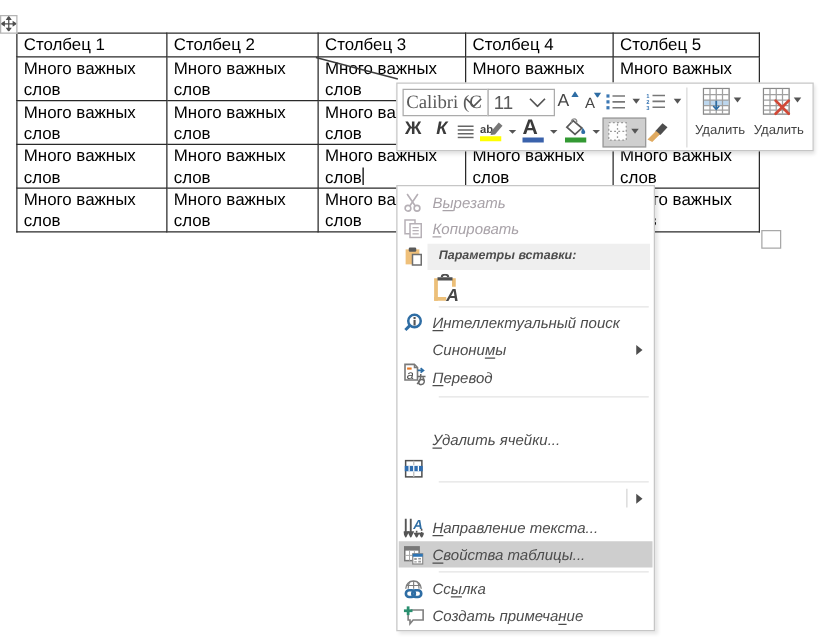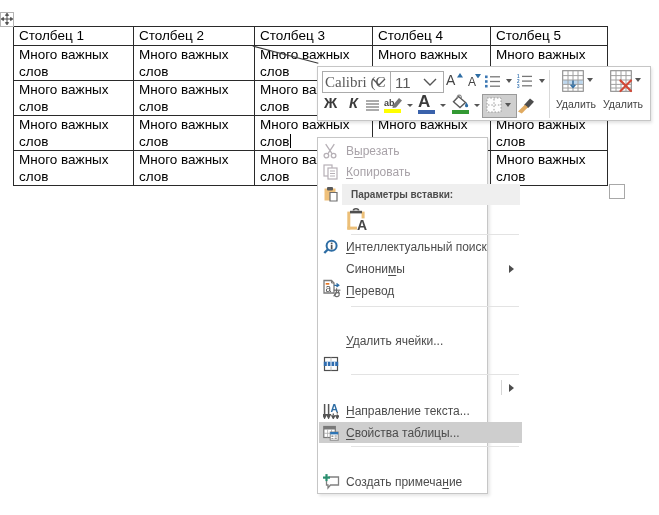--- a/index.html
+++ b/index.html
@@ -18,22 +18,22 @@
 #resizehandle{position:absolute;left:609px;top:184px;width:14px;height:13px;border:1px solid #a8a8a8;background:#fff;}
 
 #caret{position:absolute;left:290px;top:133.5px;width:1px;height:14px;background:#000;}
 
 #toolbar{position:absolute;left:317px;top:65.5px;width:332px;height:53.5px;background:#fff;
   border:1px solid #c6c6c6;box-shadow:1px 2px 3px rgba(0,0,0,0.12);}
 #toolbar .combo{position:absolute;border:1px solid #ababab;background:#fff;}
 .tbtext{position:absolute;font-size:11.5px;color:#5a5a5a;}
 .drop{position:absolute;width:0;height:0;border-left:3.5px solid transparent;border-right:3.5px solid transparent;border-top:4px solid #555;}
 
-#menu{position:absolute;left:317px;top:137px;width:171px;height:357px;background:#fff;
-  border:1px solid #c6c6c6;box-shadow:2px 2px 3px rgba(0,0,0,0.10);box-sizing:border-box;}
+#menu{position:absolute;left:317px;top:148px;width:207px;height:357px;background:#fff;
+  border:1px solid #c6c6c6;box-shadow:2px 2px 3px rgba(0,0,0,0.10);box-sizing:border-box;font-style:italic;}
 .mi{position:absolute;left:0;width:204px;height:22px;font-size:12px;color:#4c4c4c;}
 .mi .txt{position:absolute;left:28px;top:50%;transform:translateY(-50%);white-space:nowrap;}
 .mi.dis .txt{color:#a8a2a8;}
 .mi u{text-decoration:underline;text-underline-offset:2px;}
 .arrow{position:absolute;left:191px;top:50%;margin-top:-4px;width:0;height:0;
   border-top:4px solid transparent;border-bottom:4px solid transparent;border-left:5px solid #4d4d4d;}
 .sep{position:absolute;left:33px;width:168px;height:1px;background:#e3e3e3;}
 .micon{position:absolute;left:5px;top:50%;transform:translateY(-50%);width:16px;height:16px;}
 </style>
 </head>
@@ -370,20 +370,31 @@
    <g fill="#9a9a9a">
           <rect x="8.4" y="10.4" width="2" height="1.6"></rect>
           <rect x="11.6" y="10.4" width="2.2" height="1.2"></rect>
           <rect x="8.4" y="13" width="2" height="1"></rect>
           <rect x="11.6" y="12.6" width="2.2" height="1.4"></rect>
         </g>
   </svg>
   <span class="txt"><u>С</u>войства таблицы...</span>
  </div>
  <div class="sep" style="top:307.5px;"></div>
+ <div class="mi" style="top:310.5px;">
+  <svg class="micon" style="width:16px;height:17px;" viewBox="0 0 16 17">
+   <path d="M1.6 8.5a6.2 6.2 0 0 1 12.4 0" fill="none" stroke="#7d7d7d" stroke-width="1.1"></path>
+   <path d="M4.9 2.8c-1.1 1.7-1.4 3.8-1.3 5.7M10.9 2.8c1.1 1.7 1.4 3.8 1.3 5.7M2.2 5.9h11.3M7.9 2.3v6.2" fill="none" stroke="#7d7d7d" stroke-width="0.9"></path>
+   <g fill="none" stroke="#2e6da4" stroke-width="2.1">
+    <rect x="1.7" y="9.7" width="7.2" height="5.4" rx="2.7"></rect>
+    <rect x="6.8" y="9.7" width="7.2" height="5.4" rx="2.7"></rect>
+   </g>
+  </svg>
+  <span class="txt">Сс<u>ы</u>лка</span>
+ </div>
  <div class="mi" style="top:333px;">
   <svg class="micon" style="width:17px;height:17px;" viewBox="0 0 17 17">
    <path d="M5.5 3.5h10v8h-8l-2.5 3v-3h-1.5v-4" fill="none" stroke="#808080" stroke-width="1.3"></path>
    <g fill="#2a8f6f">
           <rect x="2.4" y="0.6" width="2.2" height="7"></rect>
           <rect x="0" y="3" width="7" height="2.2"></rect>
         </g>
   </svg>
   <span class="txt">Создать примеча<u>н</u>ие</span>
  </div>

